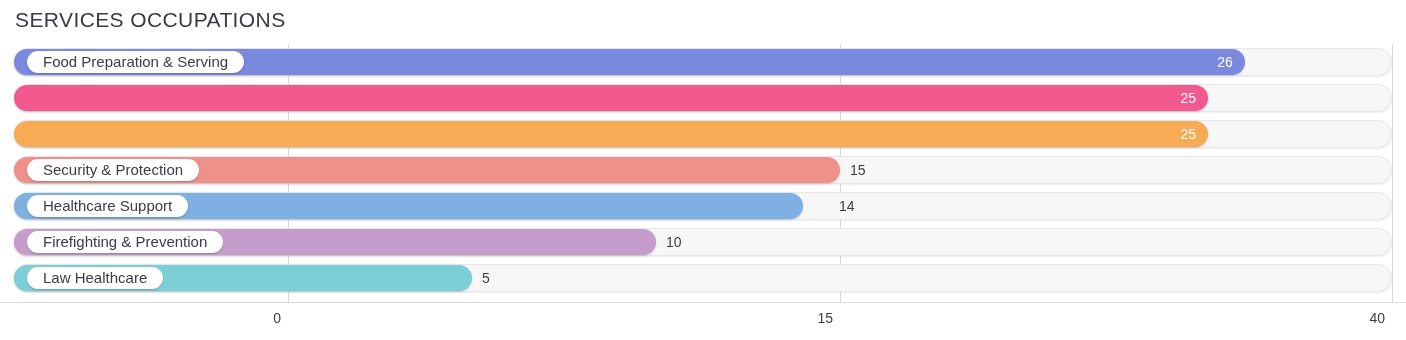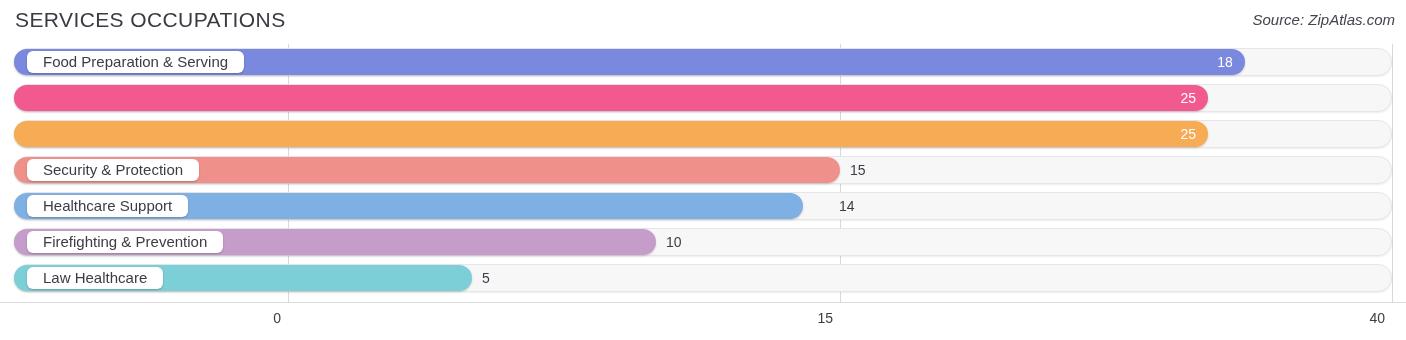--- a/index.html
+++ b/index.html
@@ -106,21 +106,21 @@
     white-space: nowrap;
   }
   .bar-label {
     position: absolute;
     left: 27px;
     top: 7px;
     height: 22px;
     line-height: 22px;
     padding: 0 16px;
     background: #ffffff;
-    border-radius: 6px;
+    border-radius: 11px;
     font-size: 15px;
     color: #3c3c46;
     white-space: nowrap;
     box-shadow: 0 1px 2px rgba(0,0,0,0.22);
   }
 
   
   #x-axis {
     position: absolute;
     left: 0;
@@ -144,31 +144,30 @@
     transform: translateX(-100%);
     padding-right: 7px;
     white-space: nowrap;
   }
 </style>
 </head>
 <body>
 
 <div id="chart-header">
   <div id="chart-title">SERVICES OCCUPATIONS</div>
-  <div id="chart-source">Source: ZipAtlas.com</div>
 </div>
 
 <div id="plot-area">
     <div class="gridline" style="left: 288px;"></div>
     <div class="gridline" style="left: 840px;"></div>
     <div class="gridline" style="left: 1392px;"></div>
     <div class="bar-row" style="top: 0px;">
       <div class="bar-track"></div>
       <div class="bar-fill" style="width: 1230.8px; background: rgb(122, 136, 222);"></div>
-      <div class="bar-value-in" style="left: 14px; width: 1230.8px;">18</div>
+      <div class="bar-value-in" style="left: 14px; width: 1230.8px;">26</div>
       <div class="bar-label">Food Preparation &amp; Serving</div>
     </div>
     <div class="bar-row" style="top: 36px;">
       <div class="bar-track"></div>
       <div class="bar-fill" style="width: 1194px; background: rgb(242, 89, 142);"></div>
       <div class="bar-value-in" style="left: 14px; width: 1194px;">25</div>
     </div>
     <div class="bar-row" style="top: 72px;">
       <div class="bar-track"></div>
       <div class="bar-fill" style="width: 1194px; background: rgb(247, 171, 84);"></div>

